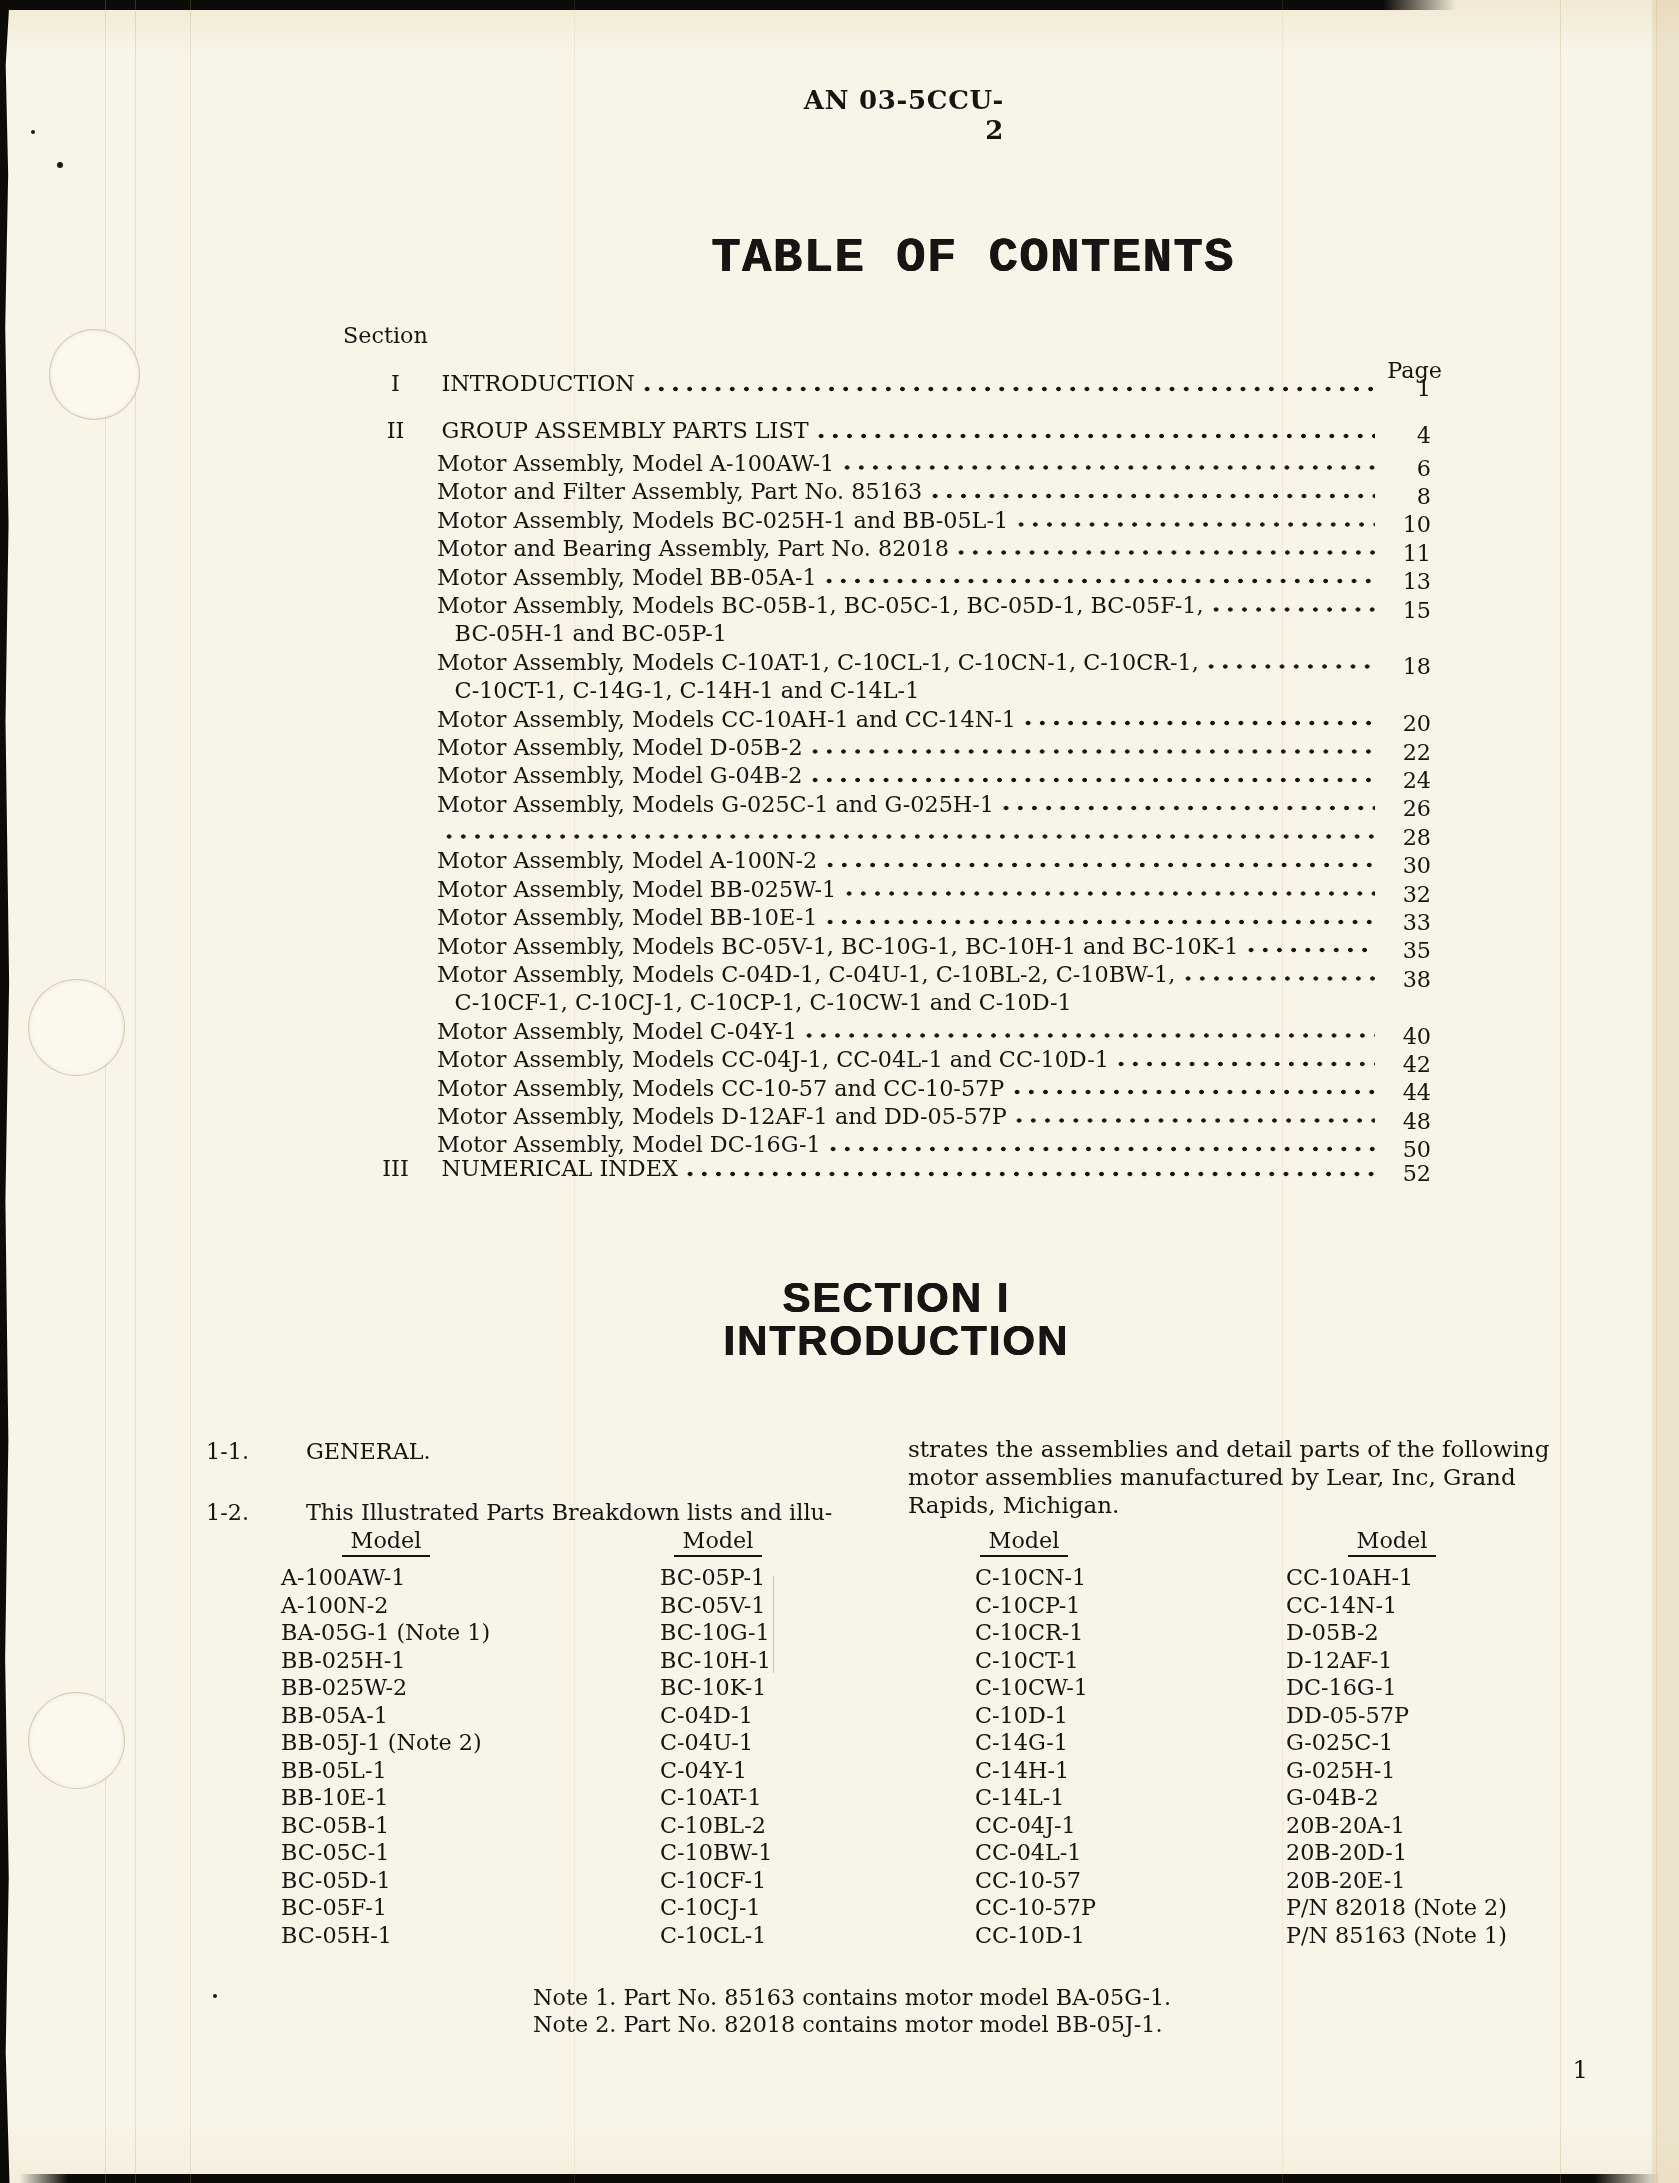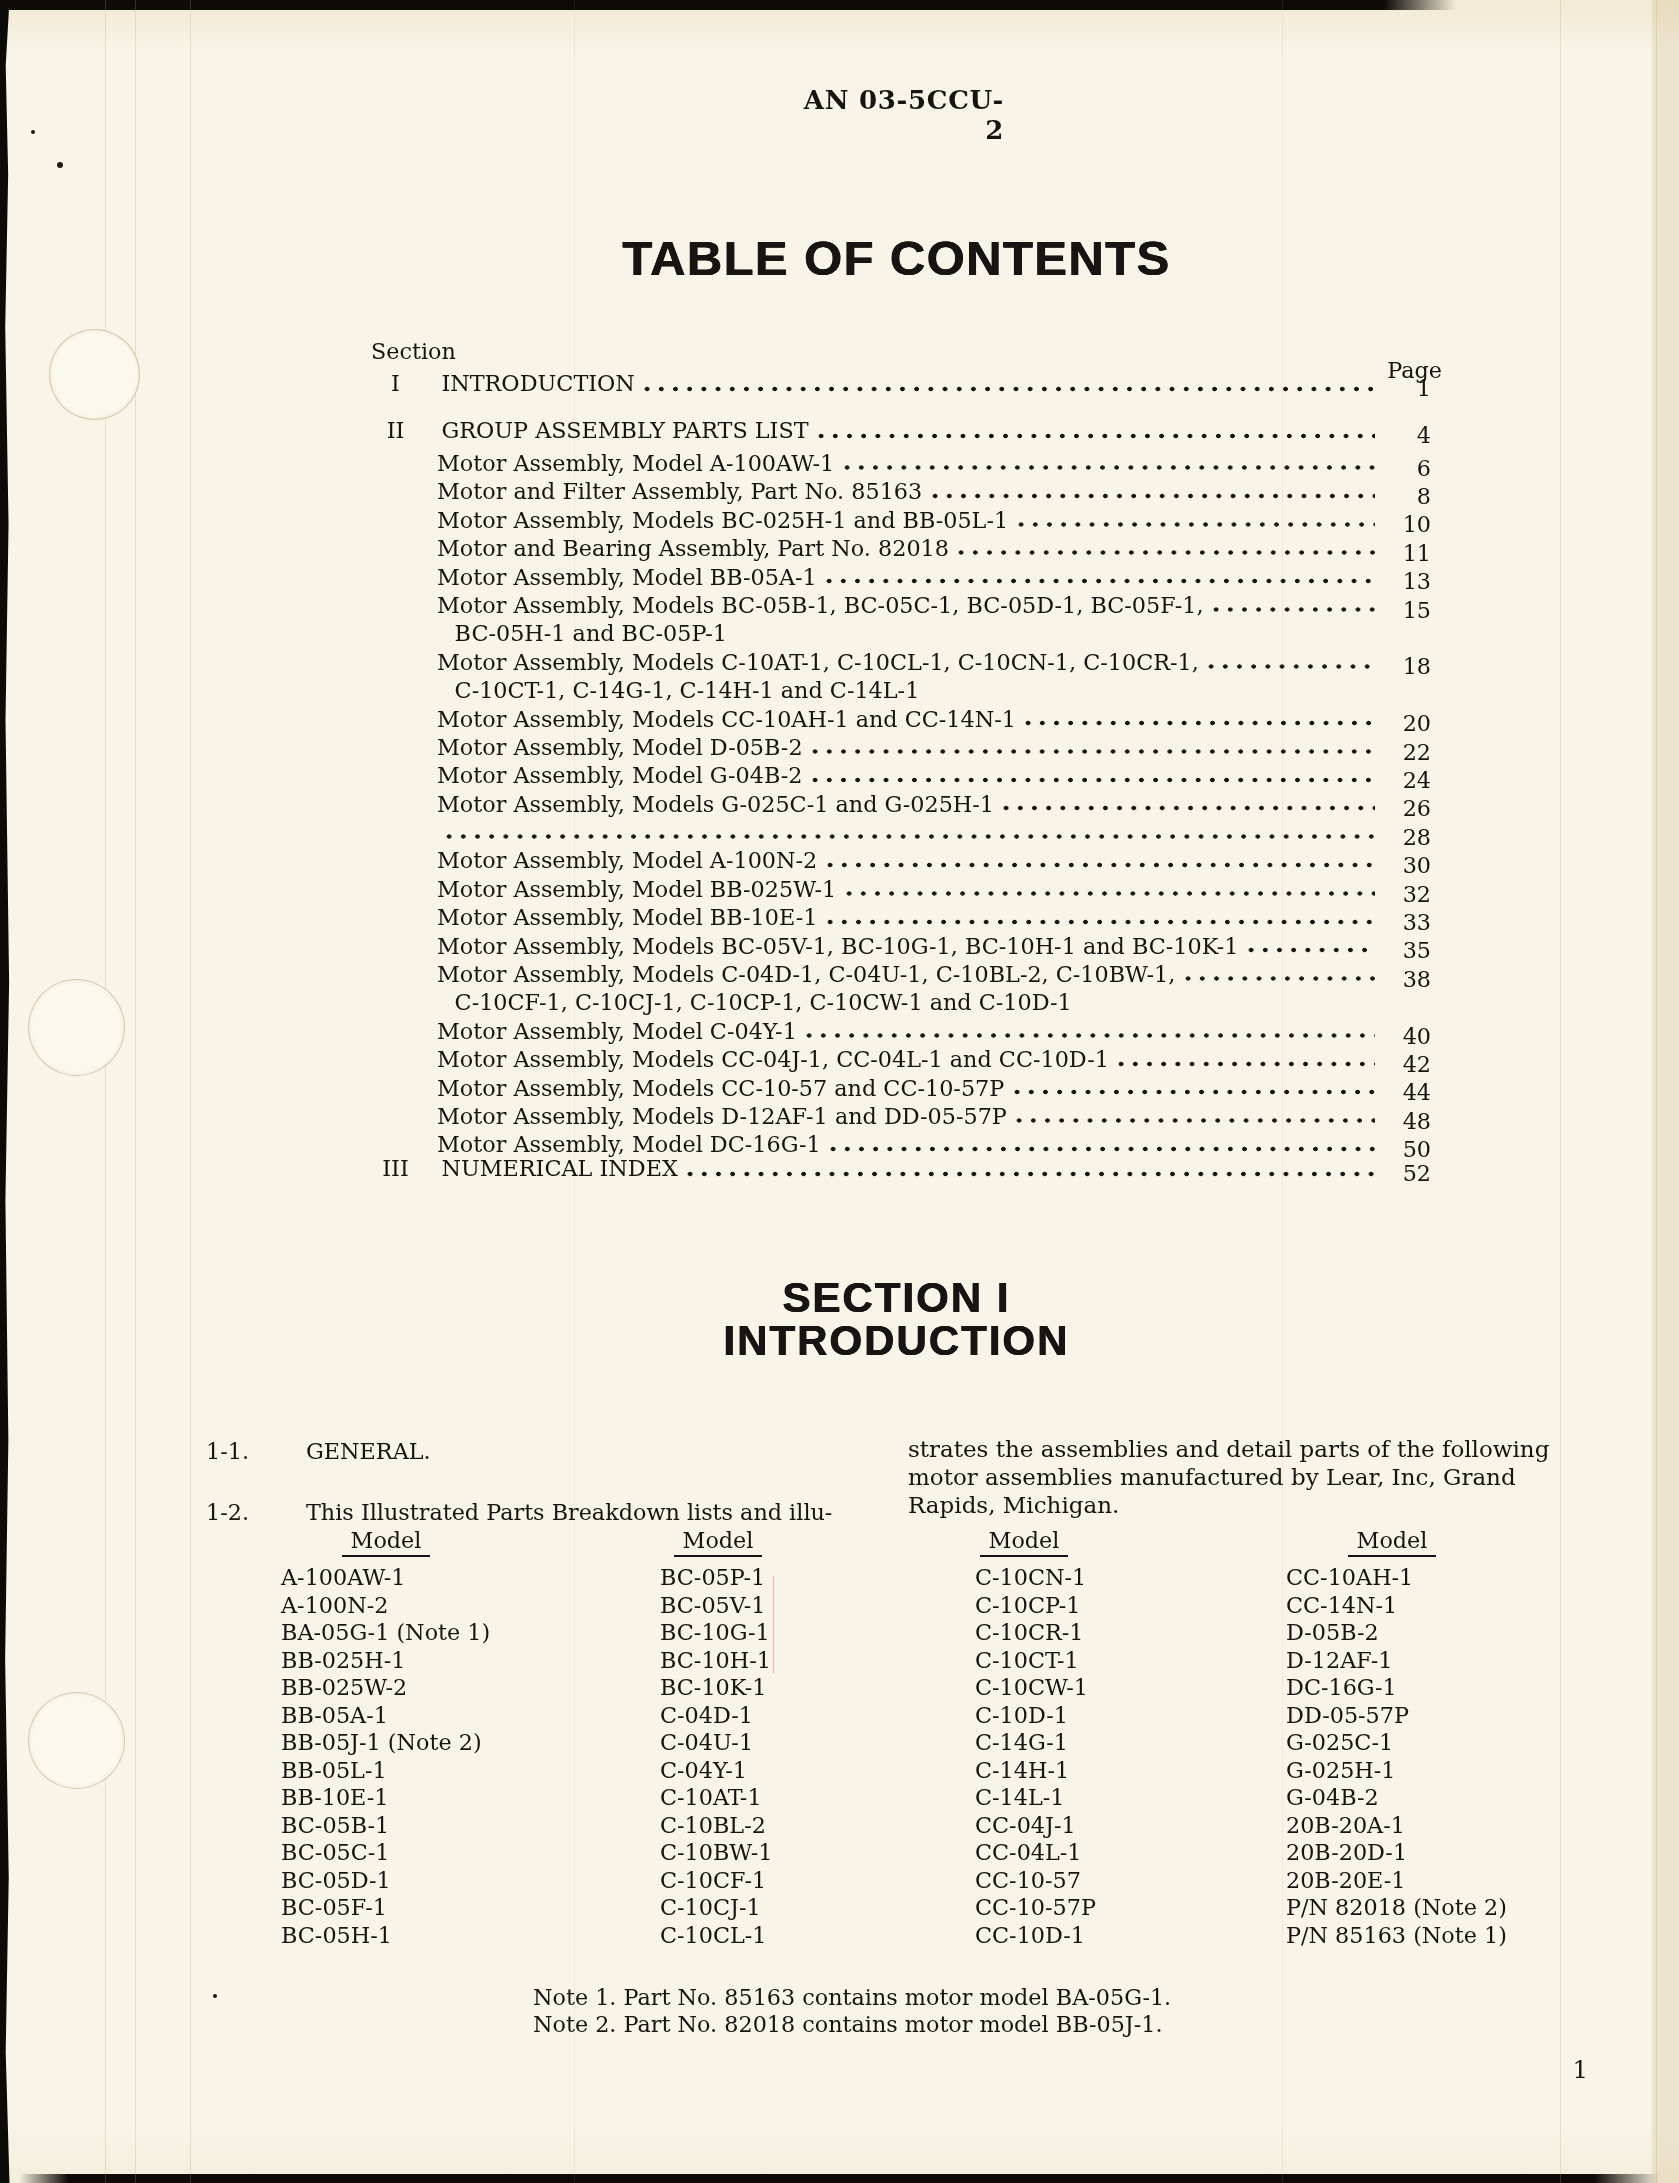--- a/index.html
+++ b/index.html
@@ -14,25 +14,25 @@
   .edge-bottom{left:19px;top:2174px;width:1641px;height:9.5px;
     background:linear-gradient(90deg,rgba(13,11,8,0),#0d0b08 3%,#0d0b08 96%,rgba(13,11,8,0));}
   .edge-right-tint{left:1652px;top:0;width:28px;height:2183px;background:rgba(200,172,118,.22);}
   .crease{top:0;width:1.4px;height:2183px;background:rgba(190,155,95,.26);}
   .crease.f{background:rgba(190,155,95,.13);}
   .hole{border-radius:50%;background:#fbf8ee;border:1.4px solid rgba(160,128,70,.4);box-shadow:inset 0 0 4.1px rgba(160,128,70,.15);}
   .speck{border-radius:50%;background:#1c1812;}
   .pink-line{width:1.4px;background:rgba(232,70,205,.45);}
   
   .doc-number{left:801px;top:85px;width:203px;text-align:right;font-size:26px;font-weight:bold;letter-spacing:0.7px;}
-  .toc-title{left:558px;top:230px;width:677px;text-align:center;
-    font-family:Liberation Sans, sans-serif;font-weight:900;font-size:49px;letter-spacing:1.4px;
+  .toc-title{left:558px;top:230px;width:677px;text-align:right;
+    font-family:Liberation Mono, monospace;font-weight:900;font-size:49px;letter-spacing:1.4px;
     text-shadow:0.4px 0 0 #161513,-0.4px 0 0 #161513;}
   .col-label{font-size:22.3px;}
-  .lbl-section{left:343px;top:338px;margin-left:28px;}
+  .lbl-section{left:343px;top:322px;}
   .lbl-page{left:1368px;top:357px;width:74px;text-align:right;}
   .toc-sec{left:374px;width:1057px;height:30px;display:flex;align-items:baseline;font-size:22.3px;}
   .toc-sec .num{width:43px;text-align:center;flex:none;}
   .toc-sec .ttl{margin-left:24.4px;white-space:nowrap;}
   .toc-entries{left:437px;top:450px;width:994px;font-size:22.3px;}
   .toc-row{display:flex;align-items:baseline;height:28.4px;white-space:nowrap;}
   .toc-row.cont{padding-left:17.6px;}
   .leader{flex:1;align-self:flex-end;height:9.5px;margin:0 6.8px 6.1px 5.4px;
     background-image:radial-gradient(circle,#171615 2px,rgba(0,0,0,0) 2.5px);
     background-size:14.2px 9.5px;background-repeat:repeat-x;background-position:left center;}

